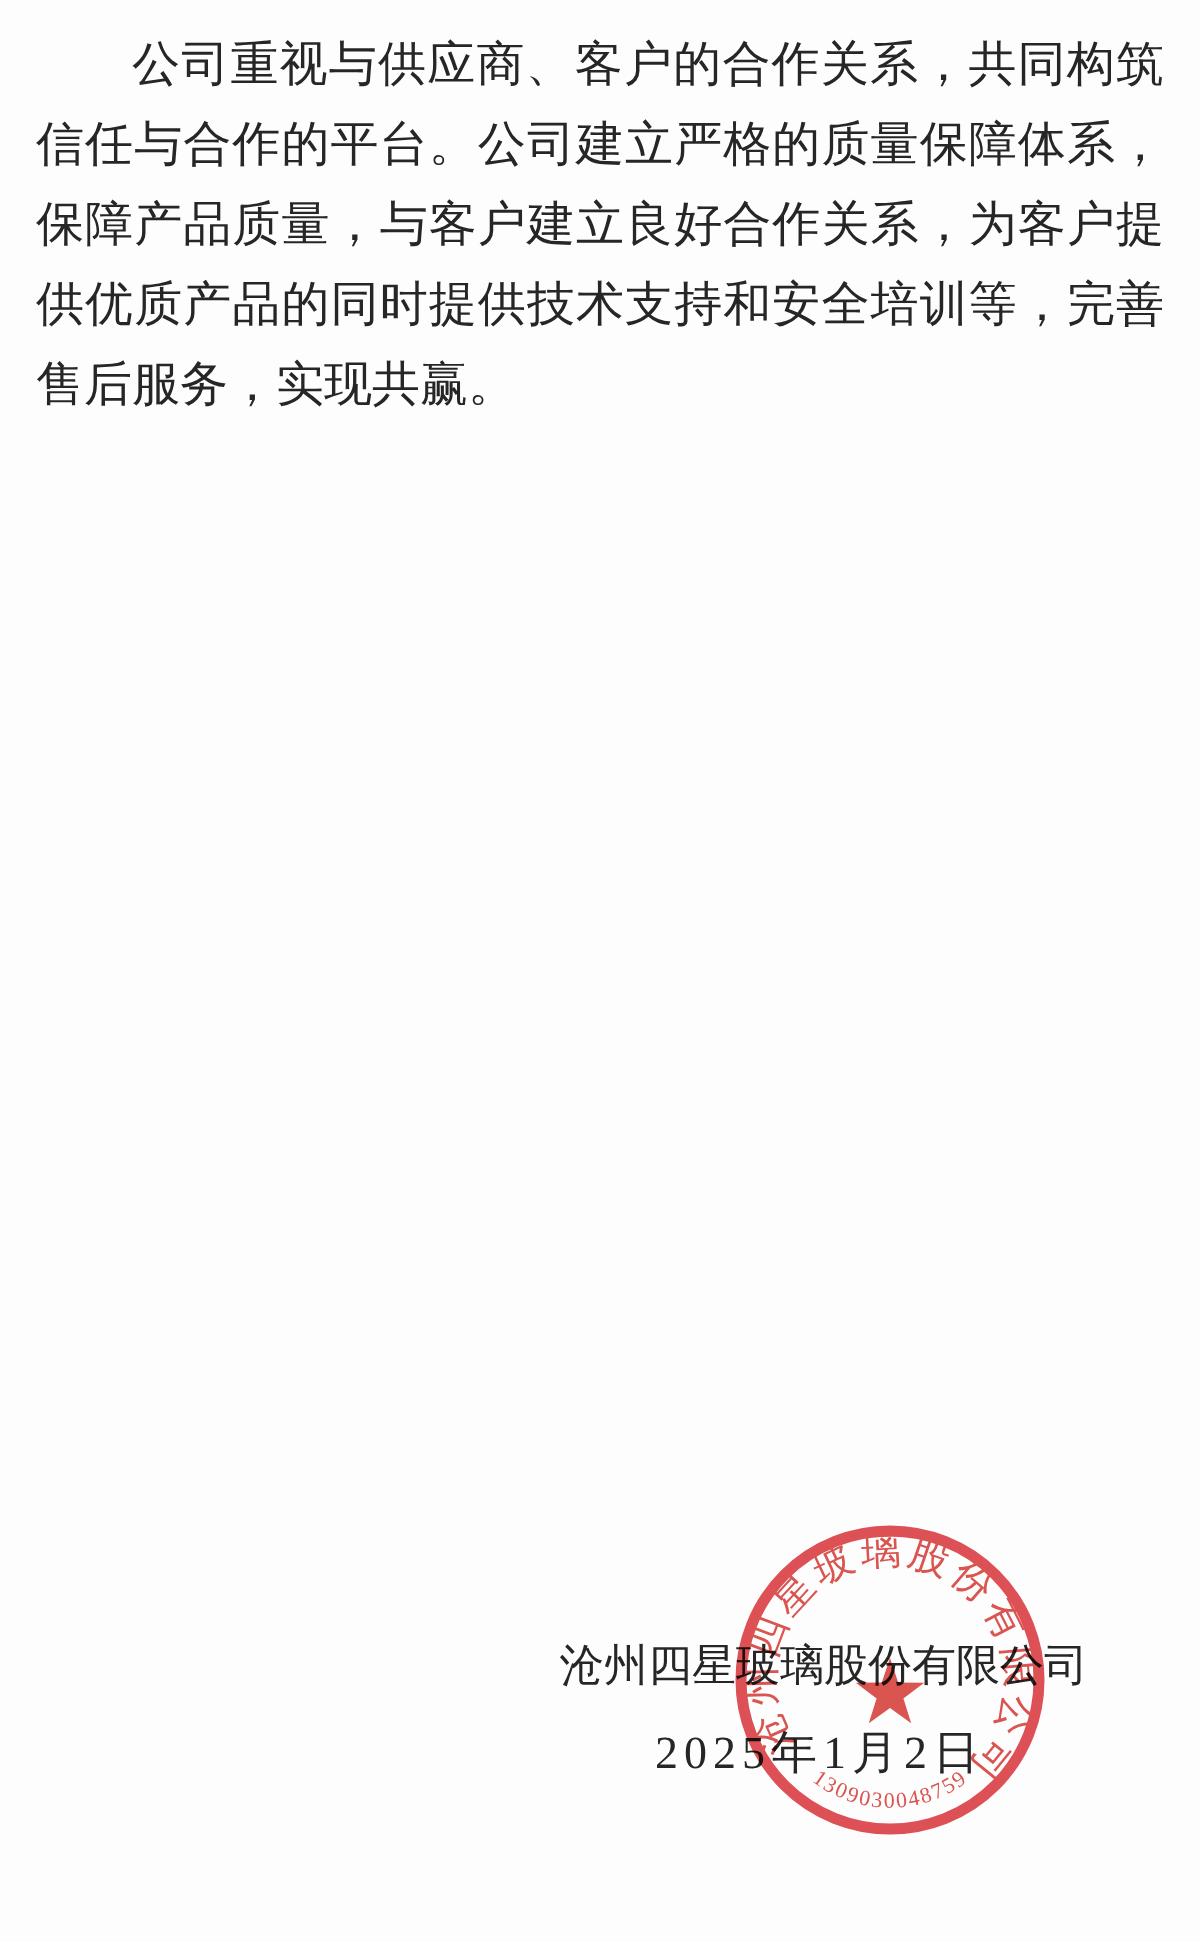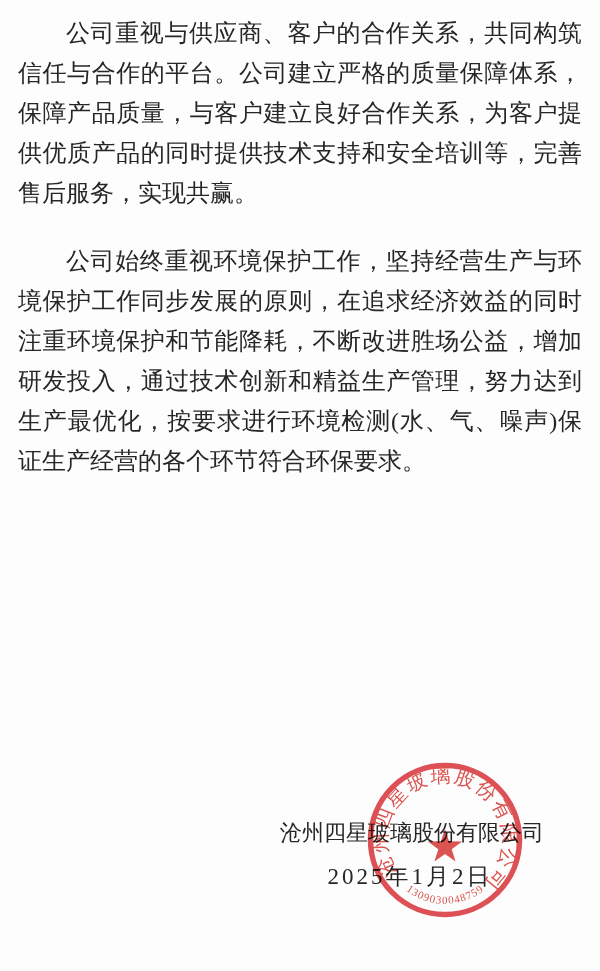--- a/index.html
+++ b/index.html
@@ -54,21 +54,20 @@
     font-family:"Liberation Serif","DejaVu Serif",serif;
   }
 </style>
 </head>
 <body>
 
 <div class="page">
 
   <div class="content">
     <p>公司重视与供应商、客户的合作关系，共同构筑信任与合作的平台。公司建立严格的质量保障体系，保障产品质量，与客户建立良好合作关系，为客户提供优质产品的同时提供技术支持和安全培训等，完善售后服务，实现共赢。</p>
-    <p>公司始终重视环境保护工作，坚持经营生产与环境保护工作同步发展的原则，在追求经济效益的同时注重环境保护和节能降耗，不断改进胜场公益，增加研发投入，通过技术创新和精益生产管理，努力达到生产最优化，按要求进行环境检测(水、气、噪声)保证生产经营的各个环节符合环保要求。</p>
   </div>
 
   <div class="signature">
     <div class="company-line">沧州四星玻璃股份有限公司</div>
     <div class="date-line">2025年1月2日</div>
   </div>
 
   <svg class="seal" viewBox="0 0 200 200" xmlns="http://www.w3.org/2000/svg">
     <defs>
       <path id="arcTop" d="M 100,160 a 58,58 0 1,1 0,-116 a 58,58 0 1,1 0,116"></path>

